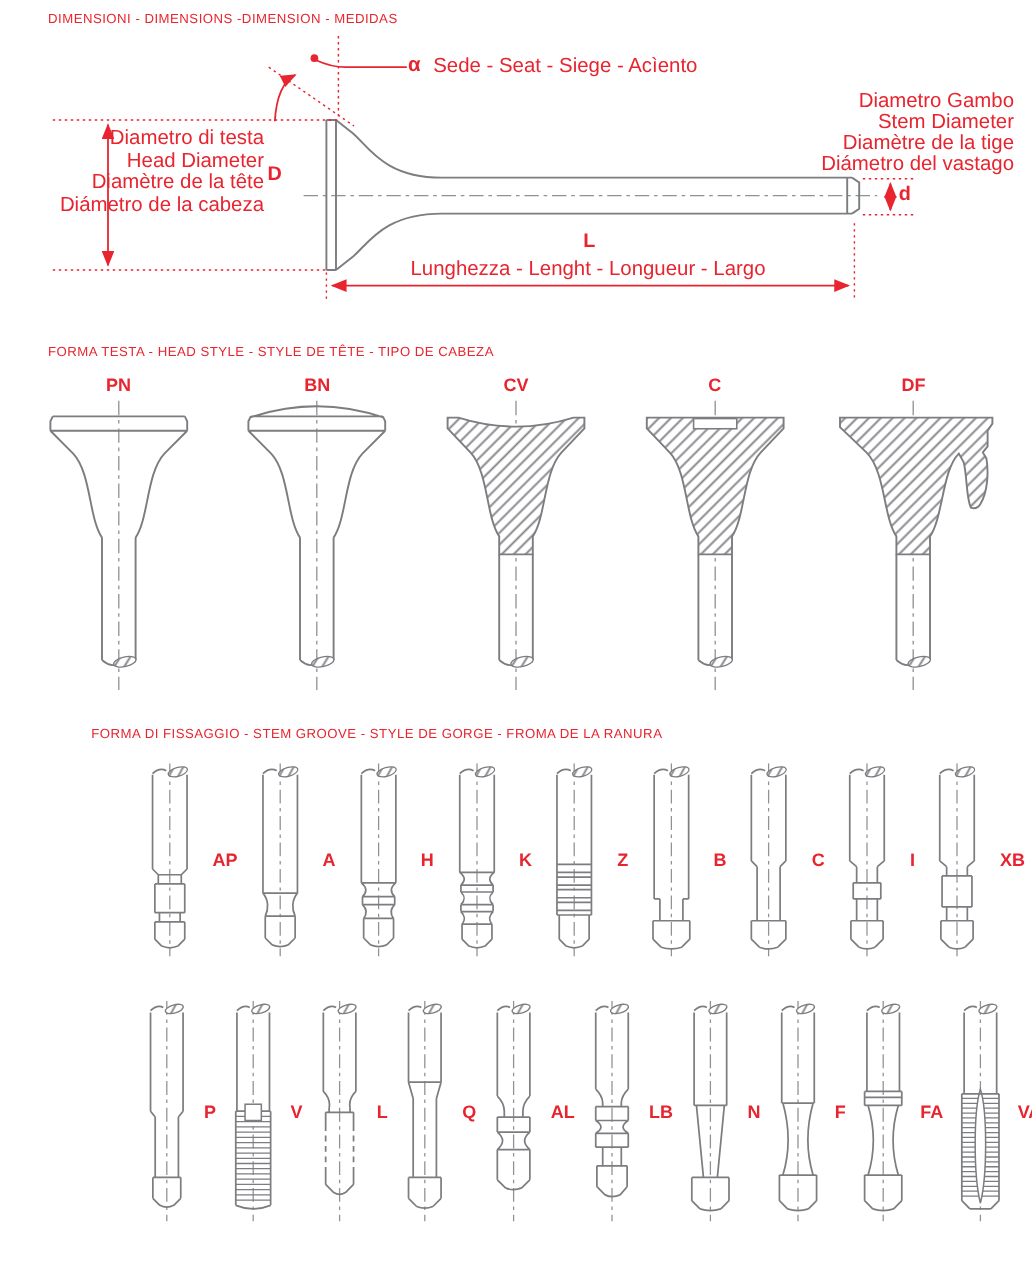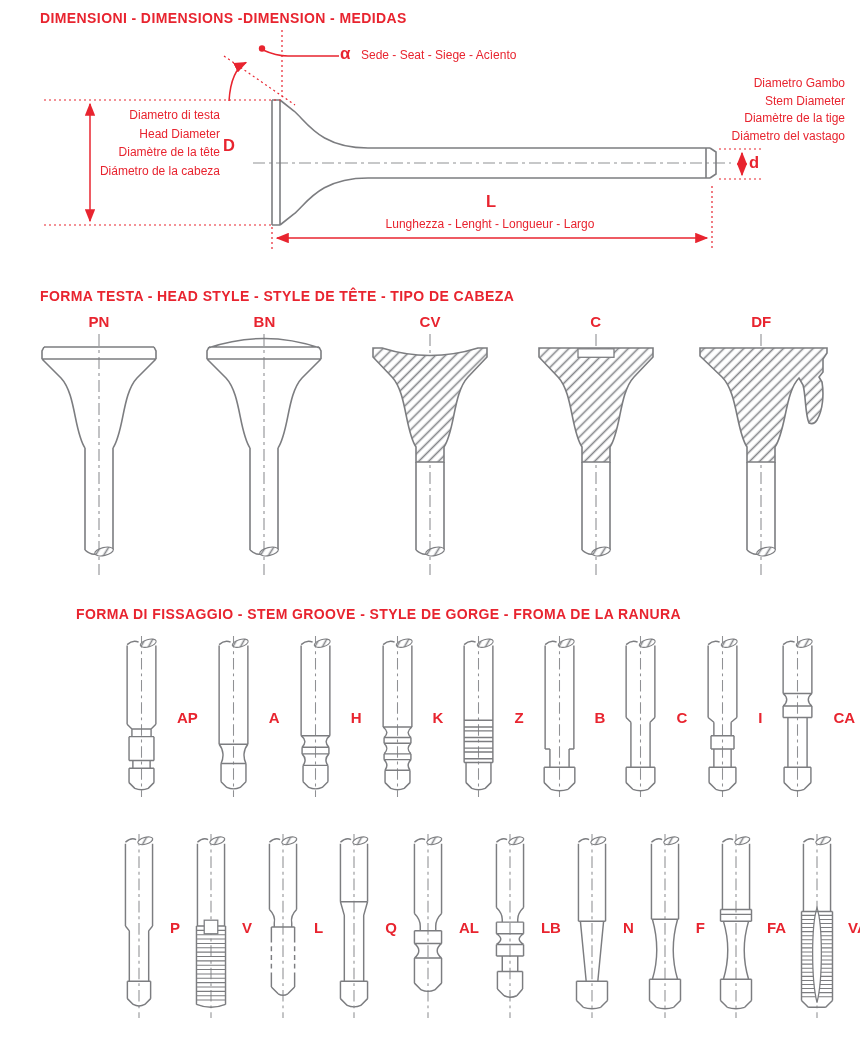--- a/index.html
+++ b/index.html
@@ -6,23 +6,23 @@
     --accent:#e8242f;
     --line:#7c7d80;
   }
   html,body{margin:0;padding:0;}
   body{
     width:860px;height:1051px;position:relative;background:#ffffff;
     font-family:"Liberation Sans",sans-serif;overflow:hidden;
   }
   .abs{position:absolute;}
   .sec-title{
-    color:var(--accent);font-weight:bold;font-size:14px;letter-spacing:.4px;white-space:nowrap;
+    color:var(--accent);font-weight:normal;font-size:11px;letter-spacing:.4px;white-space:nowrap;
   }
-  .ann{color:var(--accent);font-size:12px;line-height:18.5px;}
+  .ann{color:var(--accent);font-size:17px;line-height:18.5px;}
   .ann-right{text-align:right;}
   .ann-center{text-align:center;}
   .sym{color:var(--accent);font-weight:bold;font-size:16.5px;}
   .lbl{color:var(--accent);font-weight:bold;font-size:15px;text-align:right;}
   
   .g{stroke:var(--line);stroke-width:1.6;fill:none;}
   .g15{stroke:var(--line);stroke-width:1.5;fill:none;}
   .g11{stroke:var(--line);stroke-width:1.1;fill:none;}
   .gh{stroke:var(--line);stroke-width:1.6;fill:url(#hatch);}
   .ghe{stroke:var(--line);stroke-width:1.1;fill:url(#hatch);}
@@ -294,20 +294,34 @@
       <path class="g15" d="M22,10 V85 M52,10 V85 M22,85 L28,90 M52,85 L46,90
         M28,90 V104 M46,90 V104
         M25,104 H49 M25,104 V118 M49,104 V118 M25,118 H49
         M28,118 V137 M46,118 V137
         M23,137 H51 M23,137 V153 M51,137 V153
         M23,153 L30,160 M51,153 L44,160 M30,160 Q37,163 44,160"></path>
     </svg>
     <div class="lbl">I</div>
   </div>
 
+  <div class="stem-col">
+    <svg width="71" height="161" viewBox="0 0 74 168">
+      <path class="cl" d="M37,0 V168"></path>
+      <path class="g15" d="M22,9 Q28,3.5 34,6.5"></path>
+      <ellipse class="ghe" cx="44" cy="7.5" rx="8.6" ry="3.8" transform="rotate(-16 44 7.5)"></ellipse>
+      <path class="g15" d="M22,10 V85 M52,10 V85 M22,85 L28,90 M52,85 L46,90
+        M28,90 V98 M46,90 V98
+        M24,98 H50 M24,98 V125 M50,98 V125 M24,125 H50
+        M28,125 V137 M46,125 V137
+        M23,137 H51 M23,137 V153 M51,137 V153
+        M23,153 L30,160 M51,153 L44,160 M30,160 Q37,163 44,160"></path>
+    </svg>
+    <div class="lbl">XB</div>
+  </div>
 
   <div class="stem-col">
     <svg width="71" height="161" viewBox="0 0 74 168">
       <path class="cl" d="M37,0 V168"></path>
       <path class="g15" d="M22,9 Q28,3.5 34,6.5"></path>
       <ellipse class="ghe" cx="44" cy="7.5" rx="8.6" ry="3.8" transform="rotate(-16 44 7.5)"></ellipse>
       <path class="g15" d="M22,10 V60 M52,10 V60 M22,60 H52
         M22,60 C27,64 27,69 22,73 M52,60 C47,64 47,69 52,73
         M22,73 V85 M52,73 V85 M22,73 H52 M22,85 H52
         M27,85 V137 M47,85 V137

